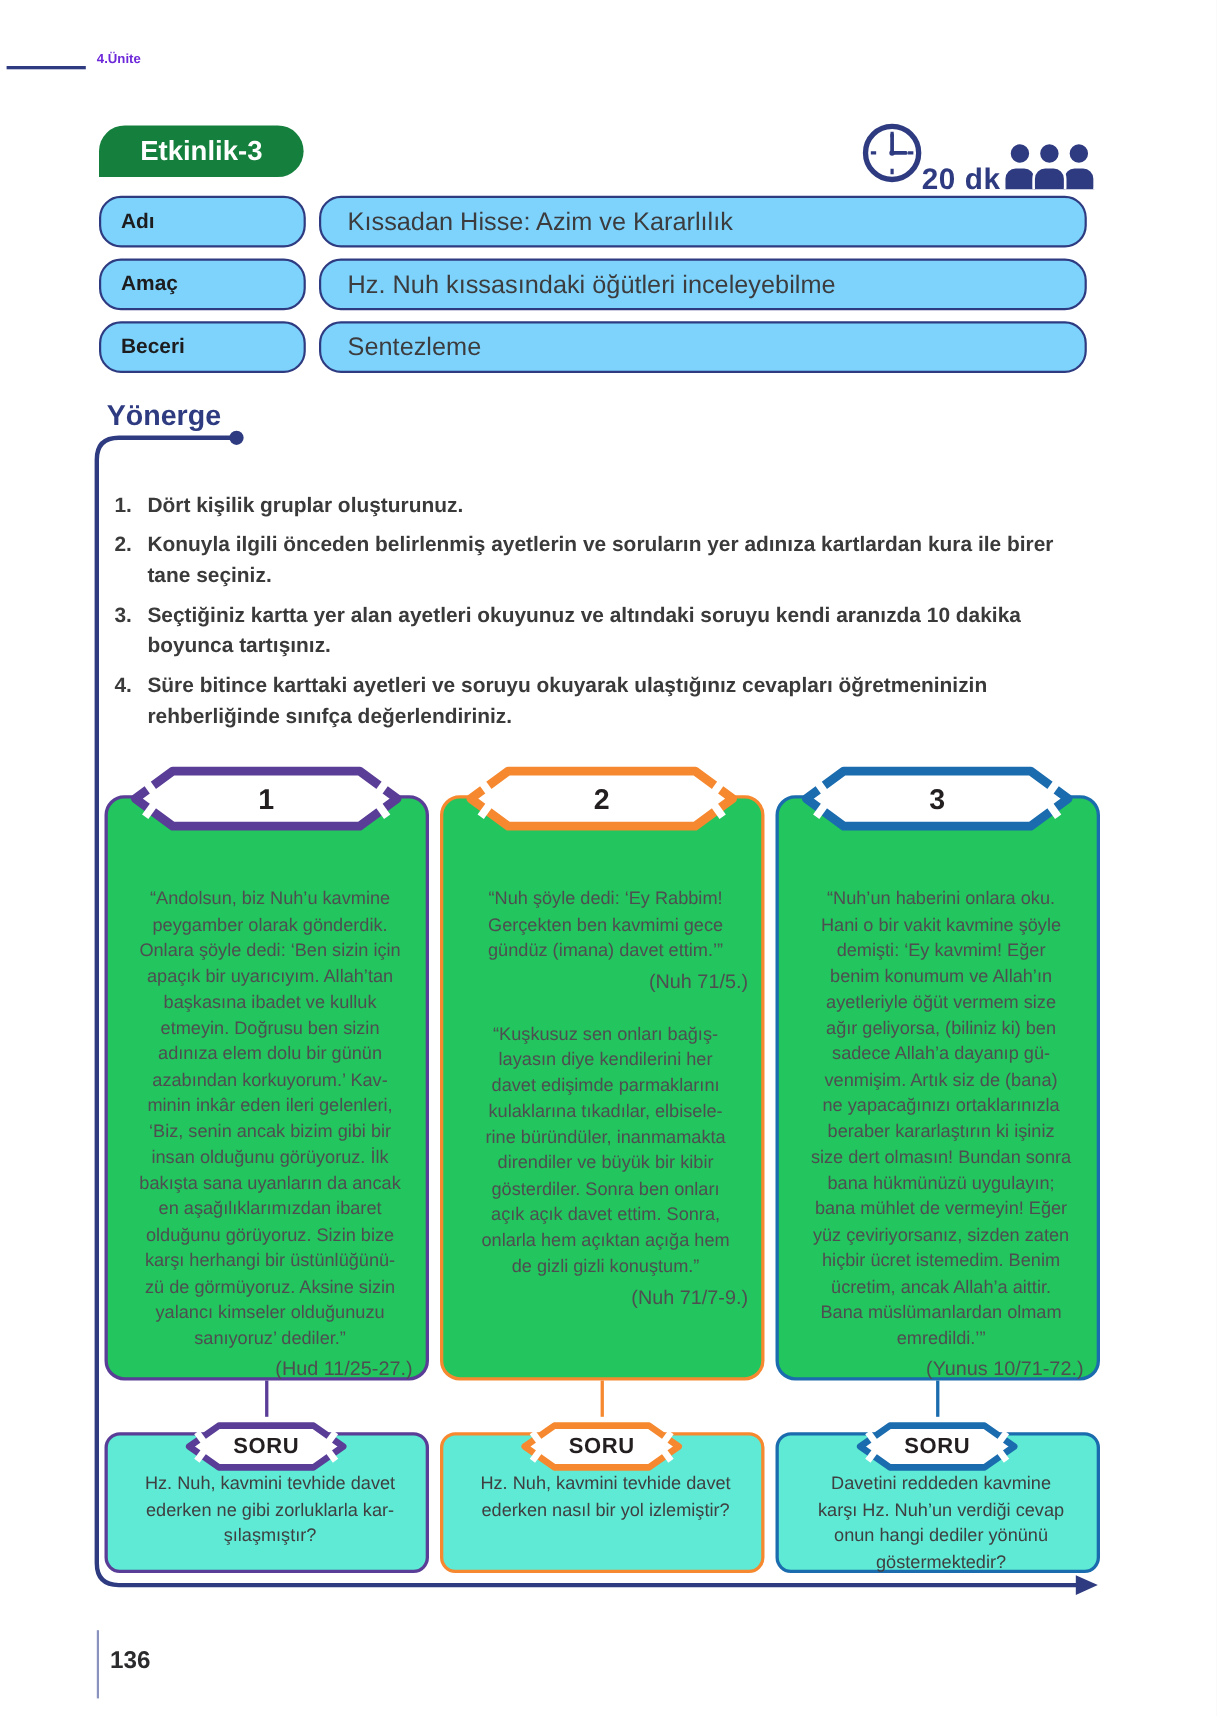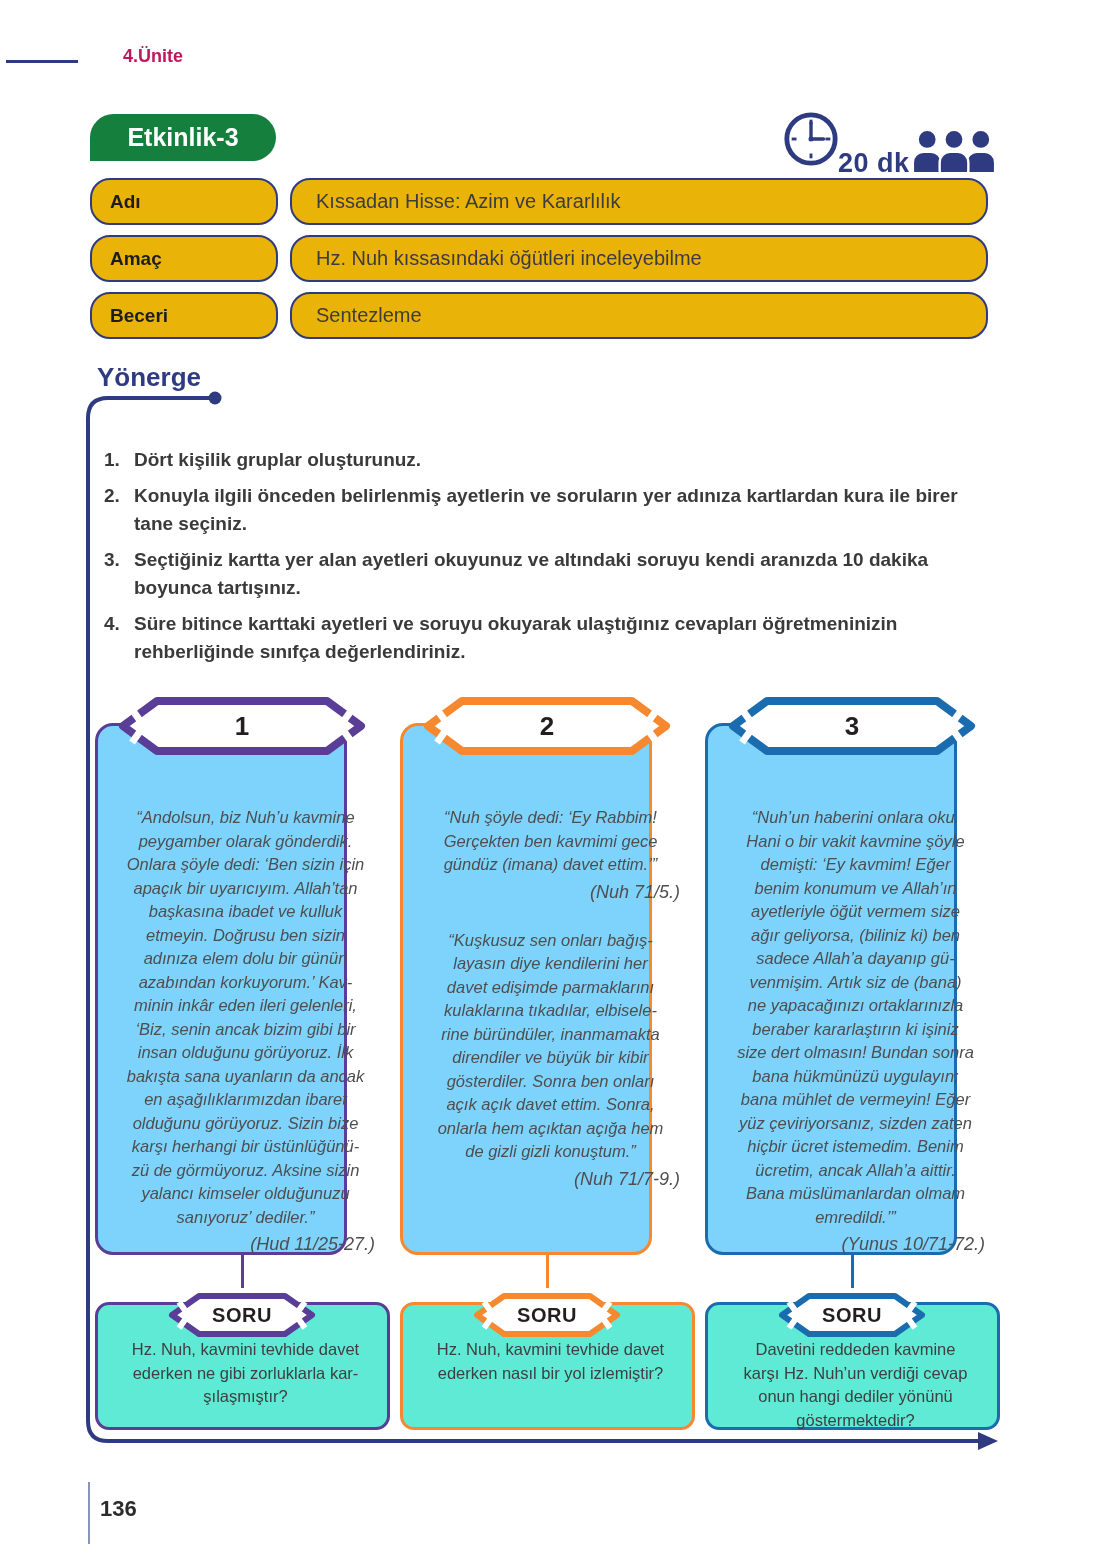--- a/index.html
+++ b/index.html
@@ -3,65 +3,65 @@
 <meta charset="utf-8">
 <style>
   * { margin:0; padding:0; box-sizing:border-box; }
   body { background:#e8e8e8; font-family:"Liberation Sans", sans-serif; }
   .page {
     position:relative; width:1106px; height:1560px; margin:0 auto;
     background:#ffffff; overflow:hidden; color:#3a3a3a;
   }
   
   .unit-line { position:absolute; left:6px; top:60px; width:72px; height:3px; background:#2e3b80; }
-  .unit-label { position:absolute; left:88px; top:46px; font-size:18px; font-weight:bold; color:#be185d;margin-left:35px; }
+  .unit-label { position:absolute; left:88px; top:46px; font-size:12px; font-weight:bold; color:#6d28d9; }
 
   .etkinlik-badge {
     position:absolute; left:90px; top:114px; width:186px; height:47px;
     background:#15803d; border-radius:24px 24px 24px 0;
     color:#fff; font-size:25px; font-weight:bold;
     display:flex; align-items:center; justify-content:center;
   }
 
   .timer { position:absolute; left:782px; top:110px; width:210px; height:64px; }
   .clock-svg { position:absolute; left:0; top:0; }
   .duration { position:absolute; left:56px; top:26px; font-size:27px; font-weight:bold; color:#2e3b80; letter-spacing:0.5px;margin-top:12px; }
   .people-svg { position:absolute; left:128px; top:18px; }
 
   
   .info-row { position:absolute; left:90px; width:898px; height:47px; }
   .row-adi    { top:178px; }
   .row-amac   { top:235px; }
   .row-beceri { top:292px; }
   .pill {
-    position:absolute; top:0; height:47px; background:#eab308;
+    position:absolute; top:0; height:47px; background:#7dd3fc;
     border:2px solid #2e3b80; border-radius:20px;
     display:flex; align-items:center;
   }
   .pill-label { left:0; width:188px; padding-left:18px; font-weight:bold; font-size:19px; color:#1d1d1f; }
-  .pill-value { left:200px; width:698px; padding-left:24px; font-size:20px; color:#3c3c3e; }
+  .pill-value { left:200px; width:698px; padding-left:24px; font-size:23px; color:#3c3c3e; }
 
   
   .yonerge-title { position:absolute; left:97px; top:362px; font-size:26px; font-weight:bold; color:#2e3b80; }
   .bracket-svg { position:absolute; left:80px; top:390px; }
 
   .steps { position:absolute; left:104px; top:446px; width:890px; list-style:none; }
   .step { display:flex; margin-bottom:7px; font-size:19px; font-weight:bold; color:#3a3a3a; line-height:1.5; }
   .step-num { width:30px; flex:0 0 30px; }
   .step-text { flex:1; }
 
   
   .card { position:absolute; top:695px; width:295px; height:745px; }
   .card-1 { left:95px; }
   .card-2 { left:400px; }
   .card-3 { left:705px; }
 
   .card-body {
-    position:absolute; left:0; top:28px; width:252px; height:532px;
-    border:3px solid var(--c); border-radius:18px; background:#7dd3fc;font-style:italic;
+    position:absolute; left:0; top:28px; width:295px; height:532px;
+    border:3px solid var(--c); border-radius:18px; background:#22c55e;
   }
   .hex-num {
     position:absolute; left:22px; top:0; width:250px; height:62px; color:var(--c);
   }
   .hex-num .hex-text {
     position:absolute; left:0; top:0; width:100%; height:100%;
     display:flex; align-items:center; justify-content:center;
     font-size:26px; font-weight:bold; color:#231f20;
   }
   .verse-wrap { position:absolute; left:8px; top:80px; width:279px; }

